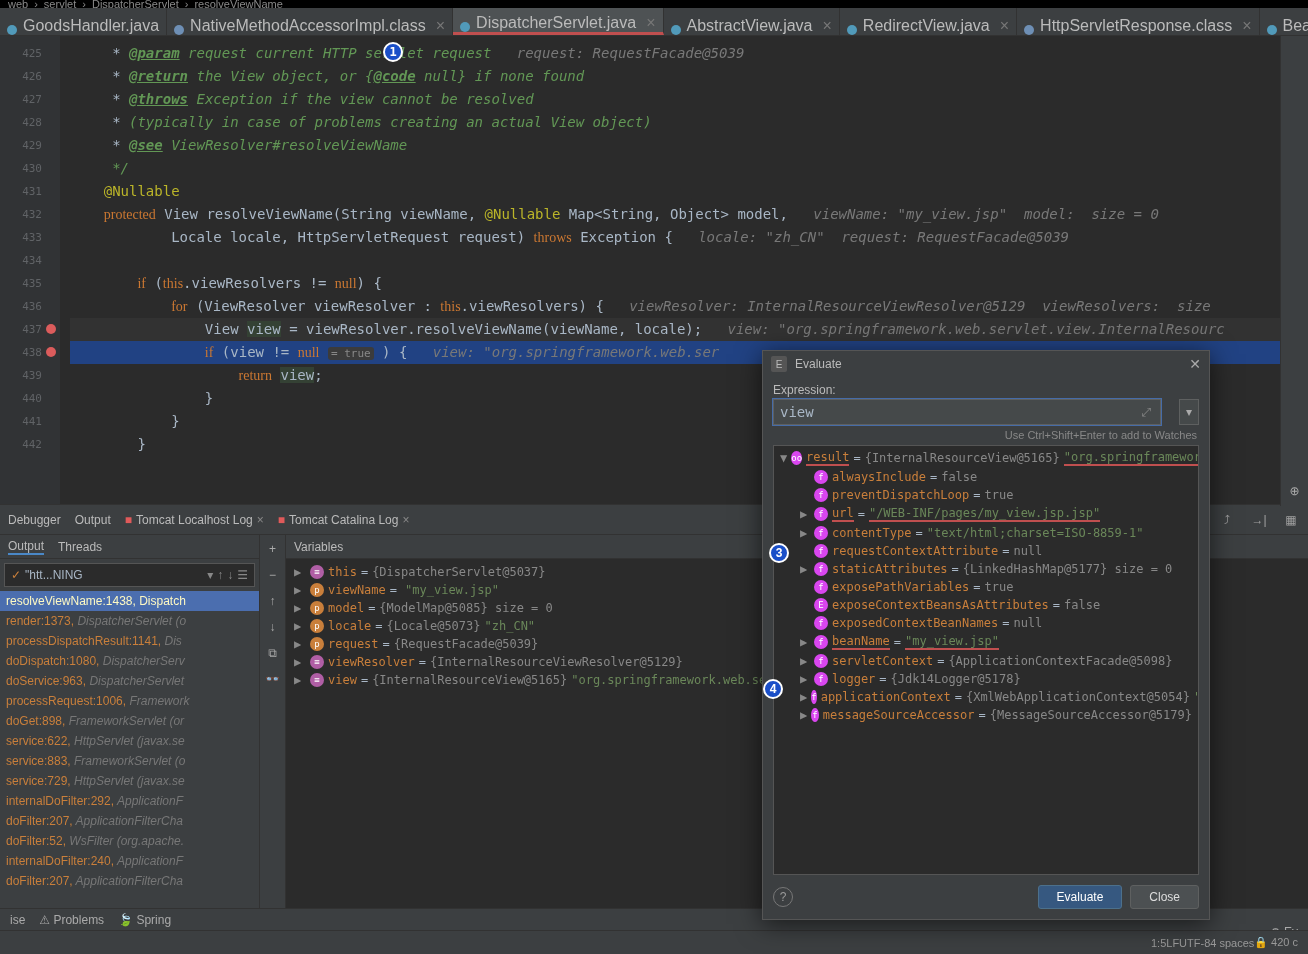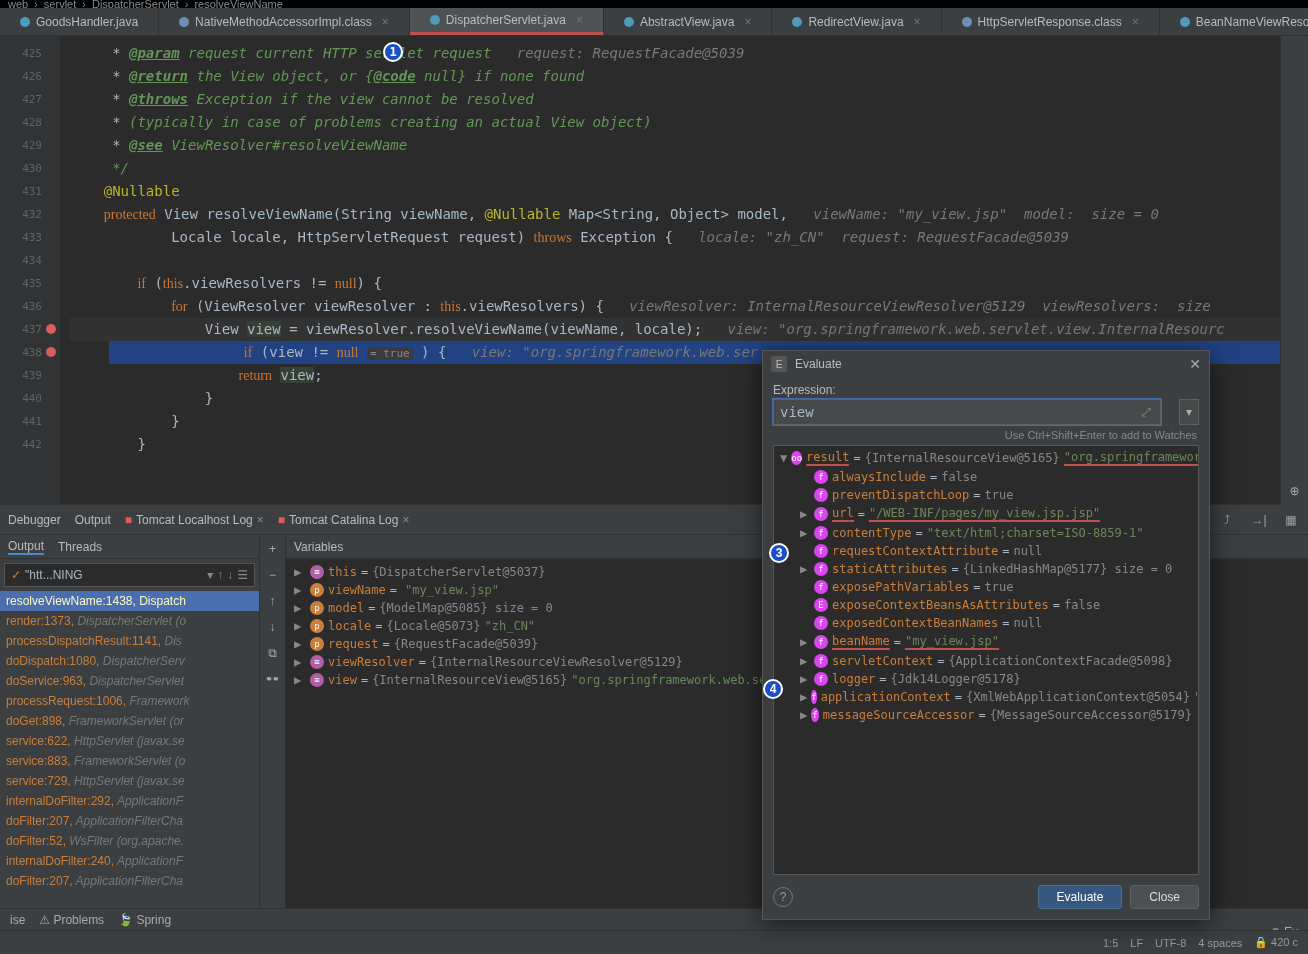--- a/index.html
+++ b/index.html
@@ -30,27 +30,27 @@
 
 
 .tabbar {
   display: flex;
   background: #3c3f41;
   height: 28px;
   border-bottom: 1px solid #323232;
 }
 .tab {
   display: flex;
-  align-items: center;
-  padding: 0 20px;
+  align-items: flex-end;
+  padding: 0 7px;
   color: #bbbbbb;
   gap: 6px;
   border-right: 1px solid #323232;
   cursor: pointer;
-  font-size: 12px;
+  font-size: 16px;
 }
 .tab.active {
   background: #4e5254;
   border-bottom: 3px solid #c04f4f;
 }
 .dot-j { background: #519aba; border-radius: 50%; width:10px; height:10px; display:inline-block;}
 .dot-c { background: #6e8fb5; border-radius: 50%; width:10px; height:10px; display:inline-block;}
 .tab .close { color: #777; margin-left: 4px; }
 
 
@@ -73,21 +73,21 @@
 .gutter .ln.bp::after { content:''; position:absolute; right:-14px; top:6px; width:10px; height:10px; background:#db5c5c; border-radius:50%;}
 .code {
   flex: 1;
   padding: 6px 0 0 10px;
   font-size: 14px;
   line-height: 23px;
   overflow: hidden;
   white-space: pre;
 }
 .code .row { height: 23px; position:relative;}
-.code .row.hl { background: #214283; margin-left: 39px; }
+.code .row.hl { background: #214283; }
 .code .row.cur { background: #323232; }
 .c-doc { color: #629755; font-style: italic; }
 .c-tag { color: #629755; font-weight: bold; text-decoration: underline; font-style: italic;}
 .c-kw { color: #cc7832; font-family: Liberation Serif, serif; }
 .c-anno { color: #bbb529; }
 .c-id { color: #a9b7c6; }
 .c-hint { color: #787878; font-style: italic; }
 .c-inlay { background:#3b3b3b; padding:0 3px; border-radius:3px; color:#888; font-size:11px;}
 
 .annot-circle {
@@ -264,21 +264,21 @@
 .btn-default { background:#4c5052; border:1px solid #5e6060; color:#ddd;}
 
 
 .statusbar {
   position:absolute; bottom:0; left:0; right:0;
   height:24px;
   background:#3c3f41;
   display:flex;
   align-items:center;
   padding:0 10px;
-  gap:12px;
+  gap:0;
   font-size:11px;
   color:#999;
   border-top:1px solid #323232;
 }
 .statusbar .spacer { flex:1; }
 .statusbar-top {
   position:absolute; bottom:24px; left:0; right:0;
   height:22px;
   background:#3c3f41;
   display:flex; align-items:center; gap:14px; padding:0 10px;

